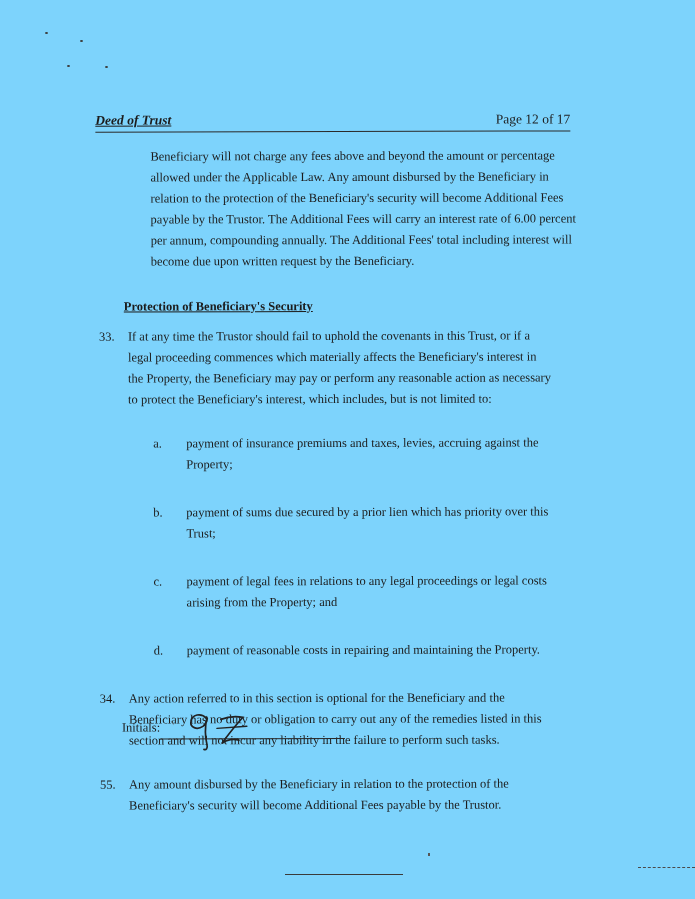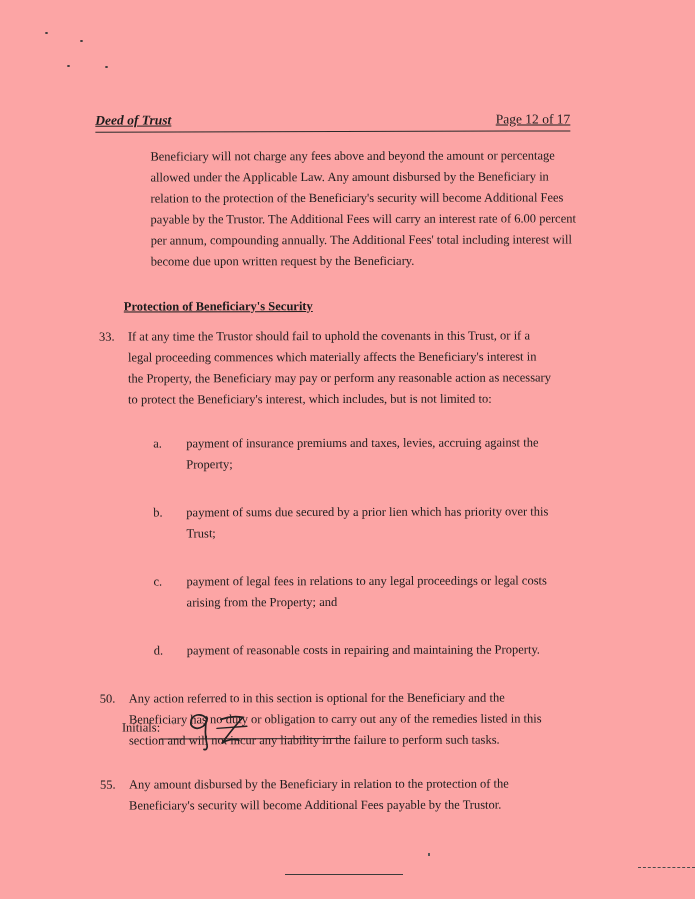--- a/index.html
+++ b/index.html
@@ -5,21 +5,21 @@
   html, body {
     margin: 0;
     padding: 0;
     background: #ffffff;
     font-family: "Liberation Serif", serif;
   }
   .page {
     position: relative;
     width: 695px;
     height: 899px;
-    background: #fca5a5;
+    background: #7dd3fc;
     overflow: hidden;
     color: #1c1c1c;
   }
   .content {
     position: absolute;
     top: 0; left: 0; right: 0;
     transform: rotate(-0.15deg);
   }
 
   
@@ -32,21 +32,20 @@
     justify-content: space-between;
     align-items: baseline;
     font-size: 13.5px;
   }
   .header-left {
     font-style: italic;
     font-weight: bold;
     text-decoration: underline;
   }
   .header-right {
-    text-decoration: underline;
     text-align: right;
   }
   .header-rule {
     position: absolute;
     top: 131px;
     left: 95px;
     width: 475px;
     border-bottom: 1.2px solid #2a2a2a;
   }
 
@@ -206,21 +205,21 @@
           <span class="letter">c.</span>
           <p class="sub-text">payment of legal fees in relations to any legal proceedings or legal costs arising from the Property; and</p>
         </div>
         <div class="subitem">
           <span class="letter">d.</span>
           <p class="sub-text">payment of reasonable costs in repairing and maintaining the Property.</p>
         </div>
       </div>
 
       <div class="item">
-        <span class="num">50.</span>
+        <span class="num">34.</span>
         <p class="item-text">Any action referred to in this section is optional for the Beneficiary and the Beneficiary has no duty or obligation to carry out any of the remedies listed in this section and will not incur any liability in the failure to perform such tasks.</p>
       </div>
 
       <div class="item">
         <span class="num">55.</span>
         <p class="item-text">Any amount disbursed by the Beneficiary in relation to the protection of the Beneficiary's security will become Additional Fees payable by the Trustor.</p>
       </div>
 
     </div>
 

